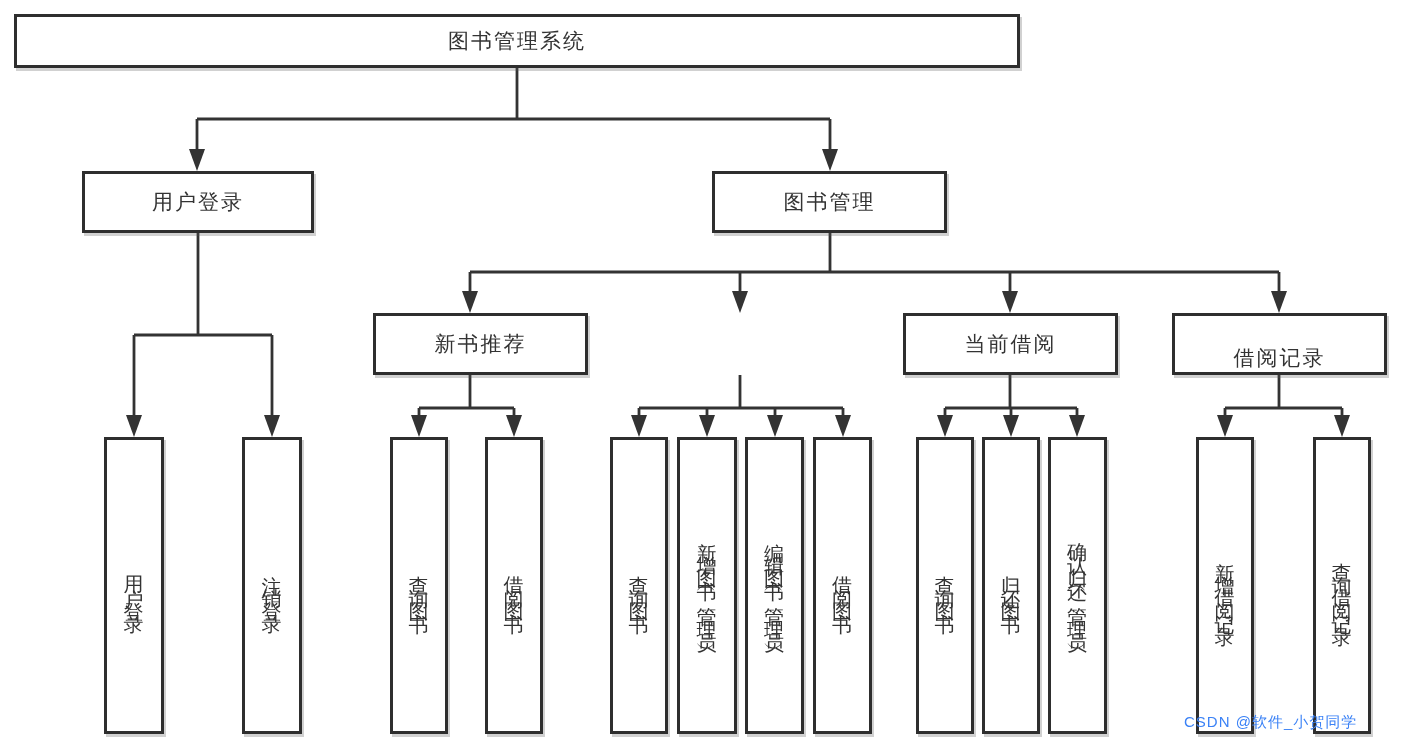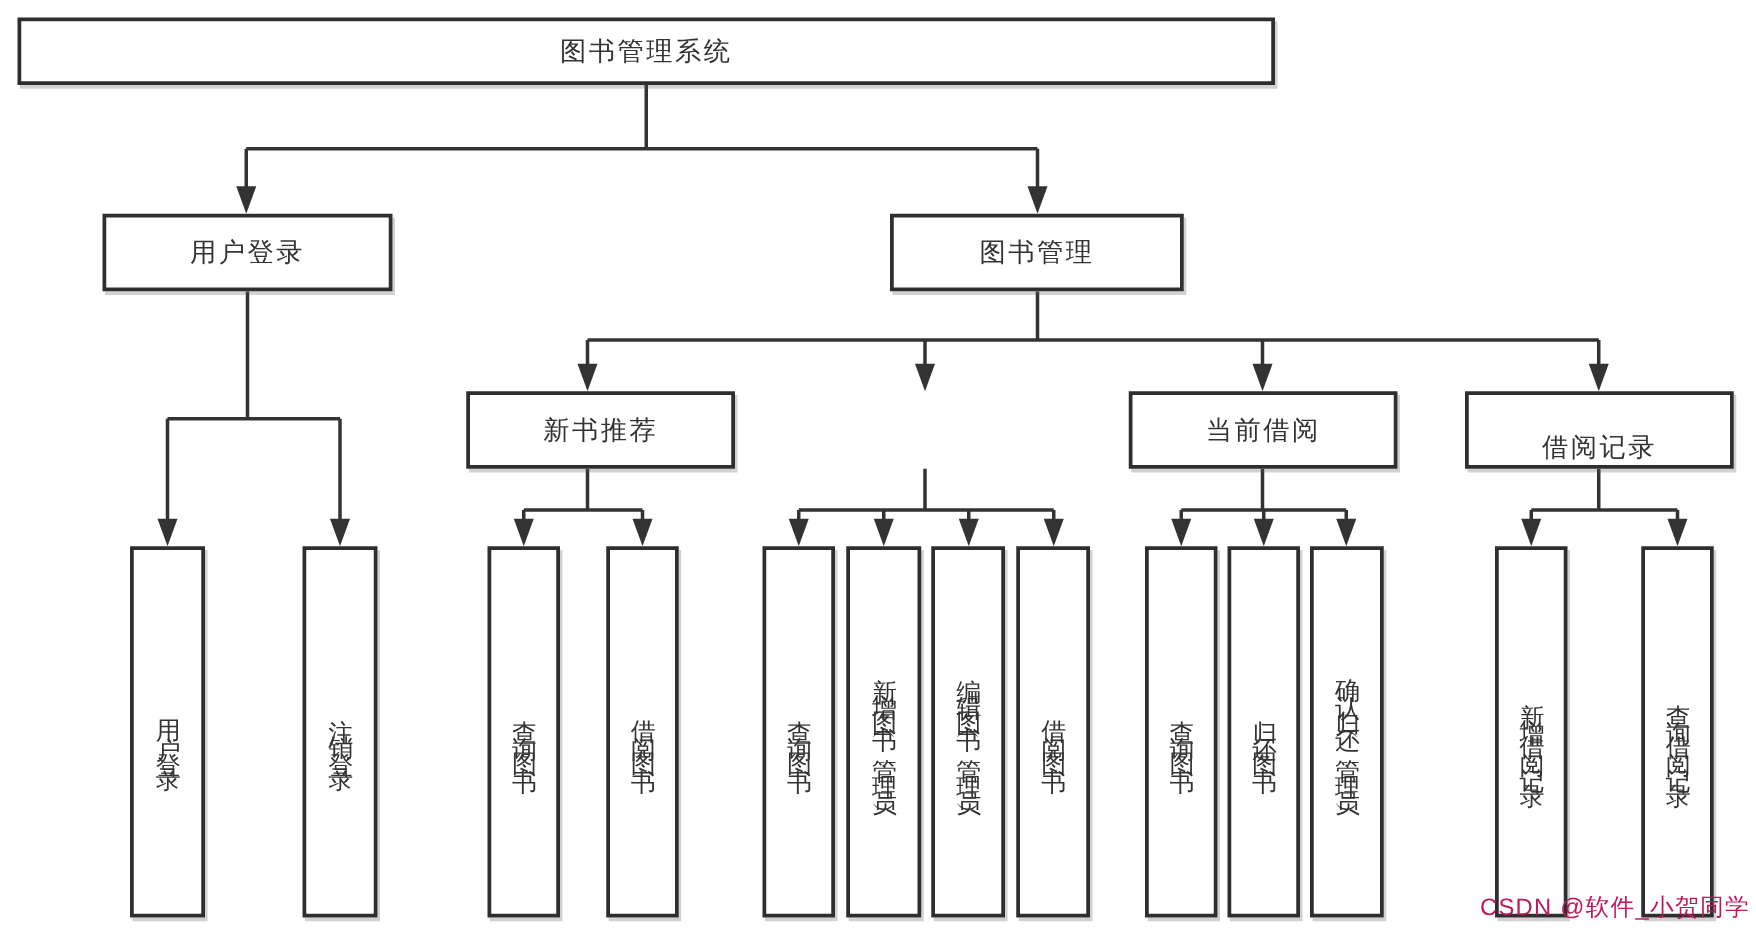--- a/index.html
+++ b/index.html
@@ -32,22 +32,22 @@
   .box .vlabel{
     writing-mode:vertical-rl;
     font-size:20px;
     letter-spacing:13px;
     color:#333333;
     line-height:1;
   }
   #watermark{
     position:absolute;
     left:1184px;top:713px;
-    font-size:19px;
-    color:#be185d;
+    font-size:15px;
+    color:#3b82f6;
     letter-spacing:1px;
     z-index:6;
     white-space:nowrap;
   }
 </style>
 </head>
 <body>
 
 <div id="stage">
 

